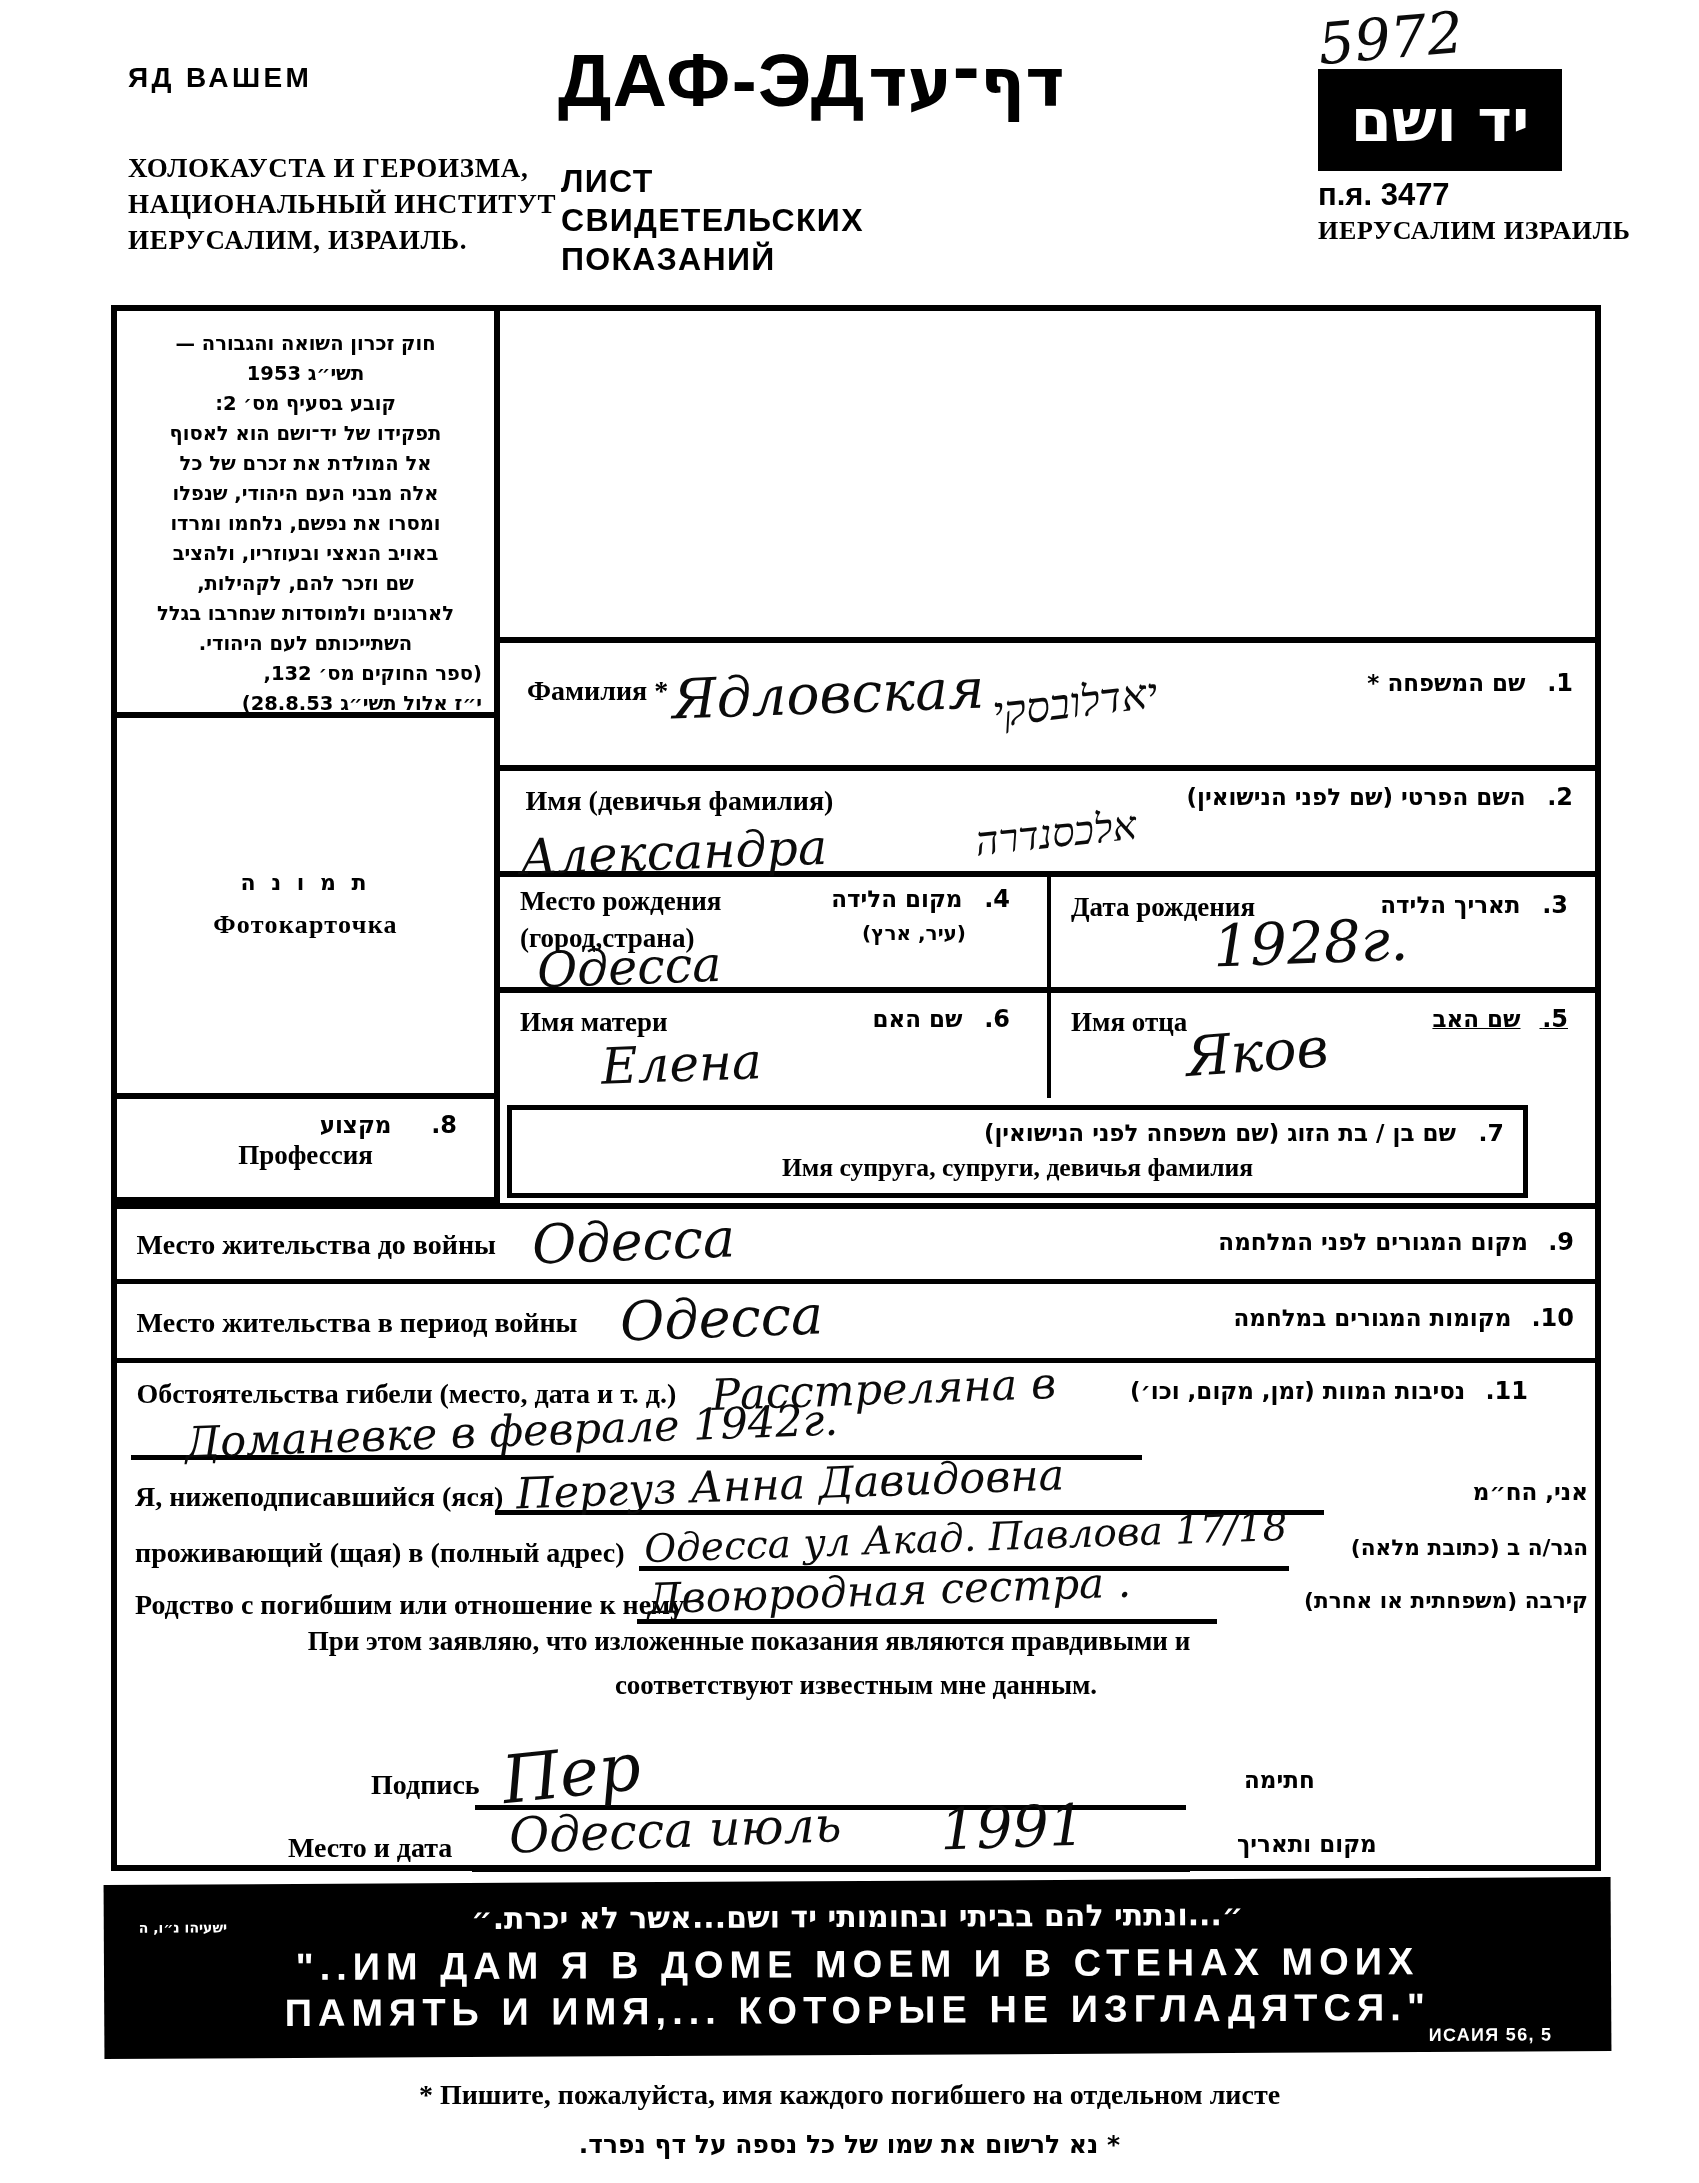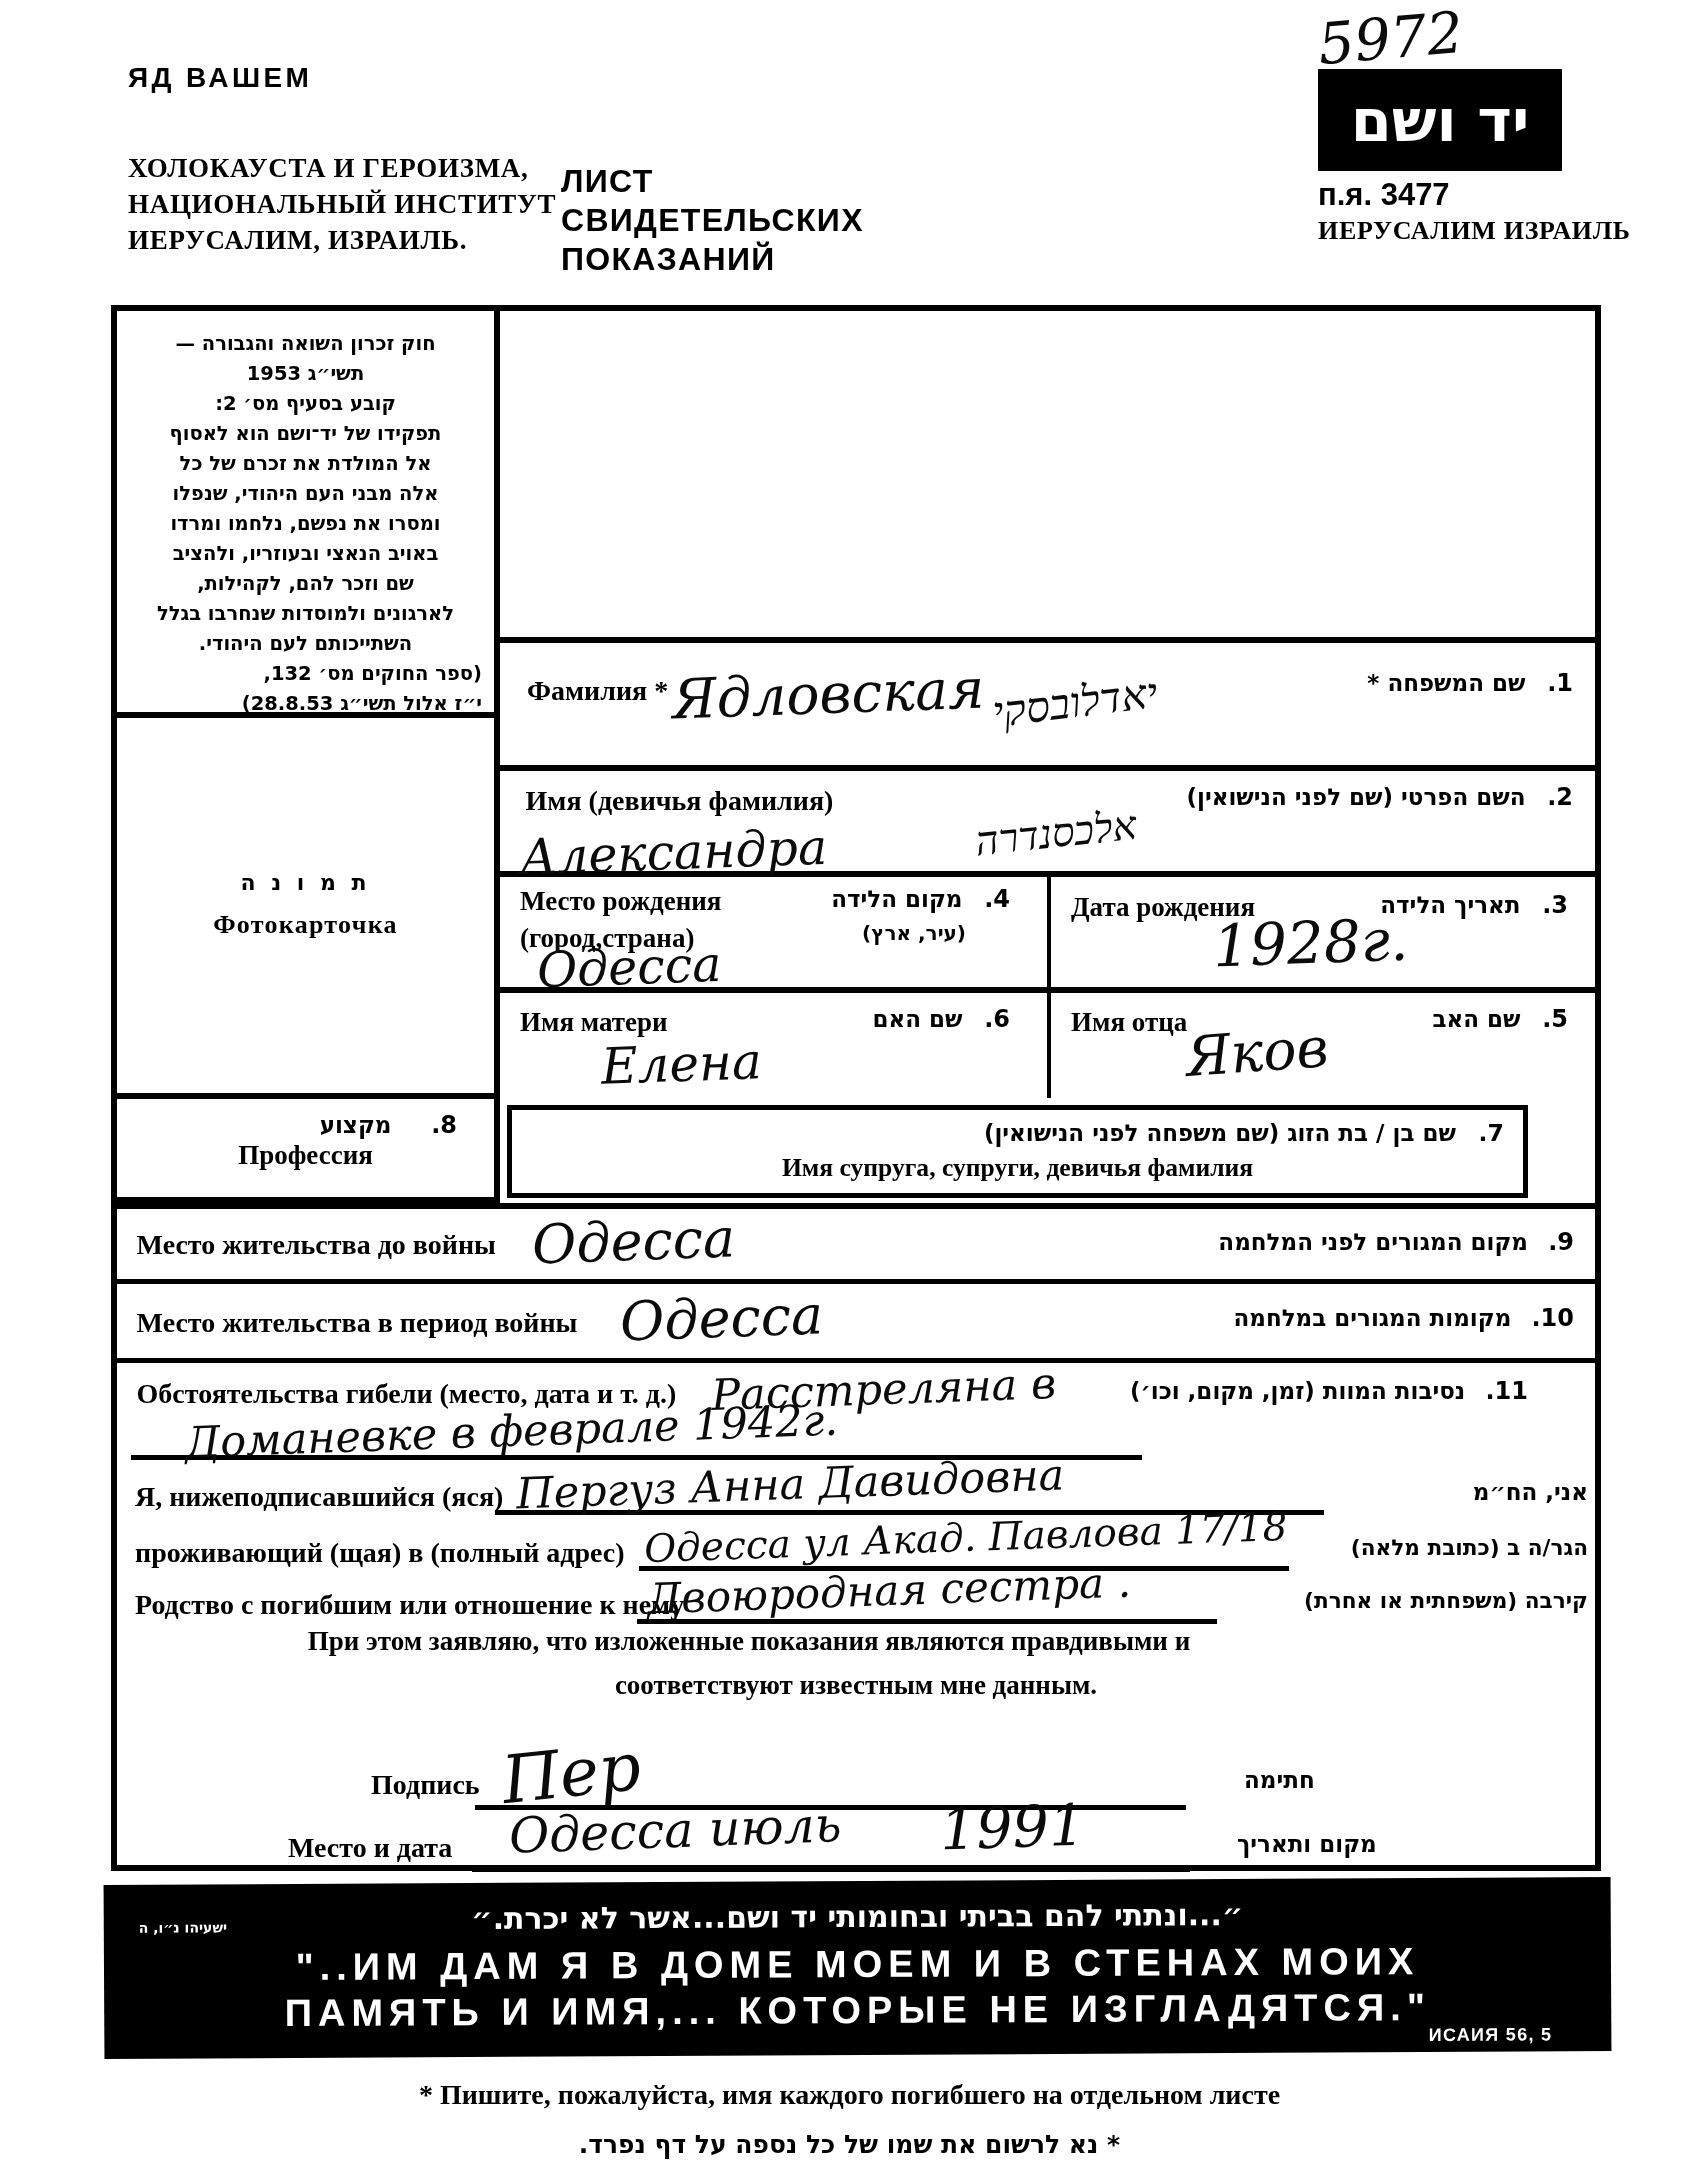--- a/index.html
+++ b/index.html
@@ -39,20 +39,24 @@
 
   <div class="abs hand" style="left:1318px;top:5.4px;font-size:57px;transform:rotate(-5deg);">5972</div>
 
   <div class="abs sans b org-title" style="left:128px;top:62px;">ЯД ВАШЕМ</div>
   <div class="abs b org-sub" style="left:128px;top:150px;">
     <div>ХОЛОКАУСТА И ГЕРОИЗМА,</div>
     <div>НАЦИОНАЛЬНЫЙ ИНСТИТУТ</div>
     <div>ИЕРУСАЛИМ, ИЗРАИЛЬ.</div>
   </div>
 
+  <div class="abs" style="left:558px;top:37px;white-space:nowrap;">
+    <span class="sans b daf">ДАФ-ЭД</span>
+    <span class="he dafhe">דף־עד</span>
+  </div>
   <div class="abs sans b listsub" style="left:561px;top:162px;">
     <div>ЛИСТ</div>
     <div>СВИДЕТЕЛЬСКИХ</div>
     <div>ПОКАЗАНИЙ</div>
   </div>
 
   <div class="abs yvbox" style="left:1318px;top:69px;width:244px;height:102px;">
     <span class="he" style="font-size:59px;">יד ושם</span>
   </div>
   <div class="abs sans b" style="left:1318px;top:177px;font-size:31px;">п.я. 3477</div>
@@ -136,21 +140,21 @@
       <span class="abs rulbl2" style="left:20px;top:13.5px;">Имя матери</span>
       <span class="abs hand rot" style="left:101px;top:42px;font-size:50px;z-index:2;">Елена</span>
       <span class="abs" dir="rtl" style="right:37px;top:12px;white-space:nowrap;">
         <span class="num" dir="ltr" style="font-size:24px;">.6</span>
         <span class="he helbl" style="margin-right:19px;">שם האם</span>
       </span>
     </div>
     <div class="abs cellbrd" style="left:547px;top:0;width:553px;height:100%;border-left-width:4.7px;">
       <span class="abs rulbl2" style="left:20px;top:13.5px;">Имя отца</span>
       <span class="abs hand" style="left:135px;top:27px;font-size:55px;transform:rotate(-4deg);z-index:2;">Яков</span>
-      <span class="abs" dir="rtl" style="right:32px;top:12px;white-space:nowrap;">
+      <span class="abs" dir="rtl" style="right:32px;top:12px;white-space:nowrap;text-decoration:underline;">
         <span class="num" dir="ltr" style="font-size:24px;">.5</span>
         <span class="he helbl" style="margin-right:19px;">שם האב</span>
       </span>
     </div>
   </div>
 
   <div class="abs" style="left:507px;top:1105px;width:1021px;height:93px;border:5.4px solid #000;box-sizing:border-box;">
     <div dir="rtl" style="padding:9.4px 19px 0 0;white-space:nowrap;">
       <span class="num" dir="ltr" style="font-size:23.6px;">.7</span>
       <span class="he" style="font-size:23px;margin-right:20px;">שם בן / בת הזוג (שם משפחה לפני הנישואין)</span>

